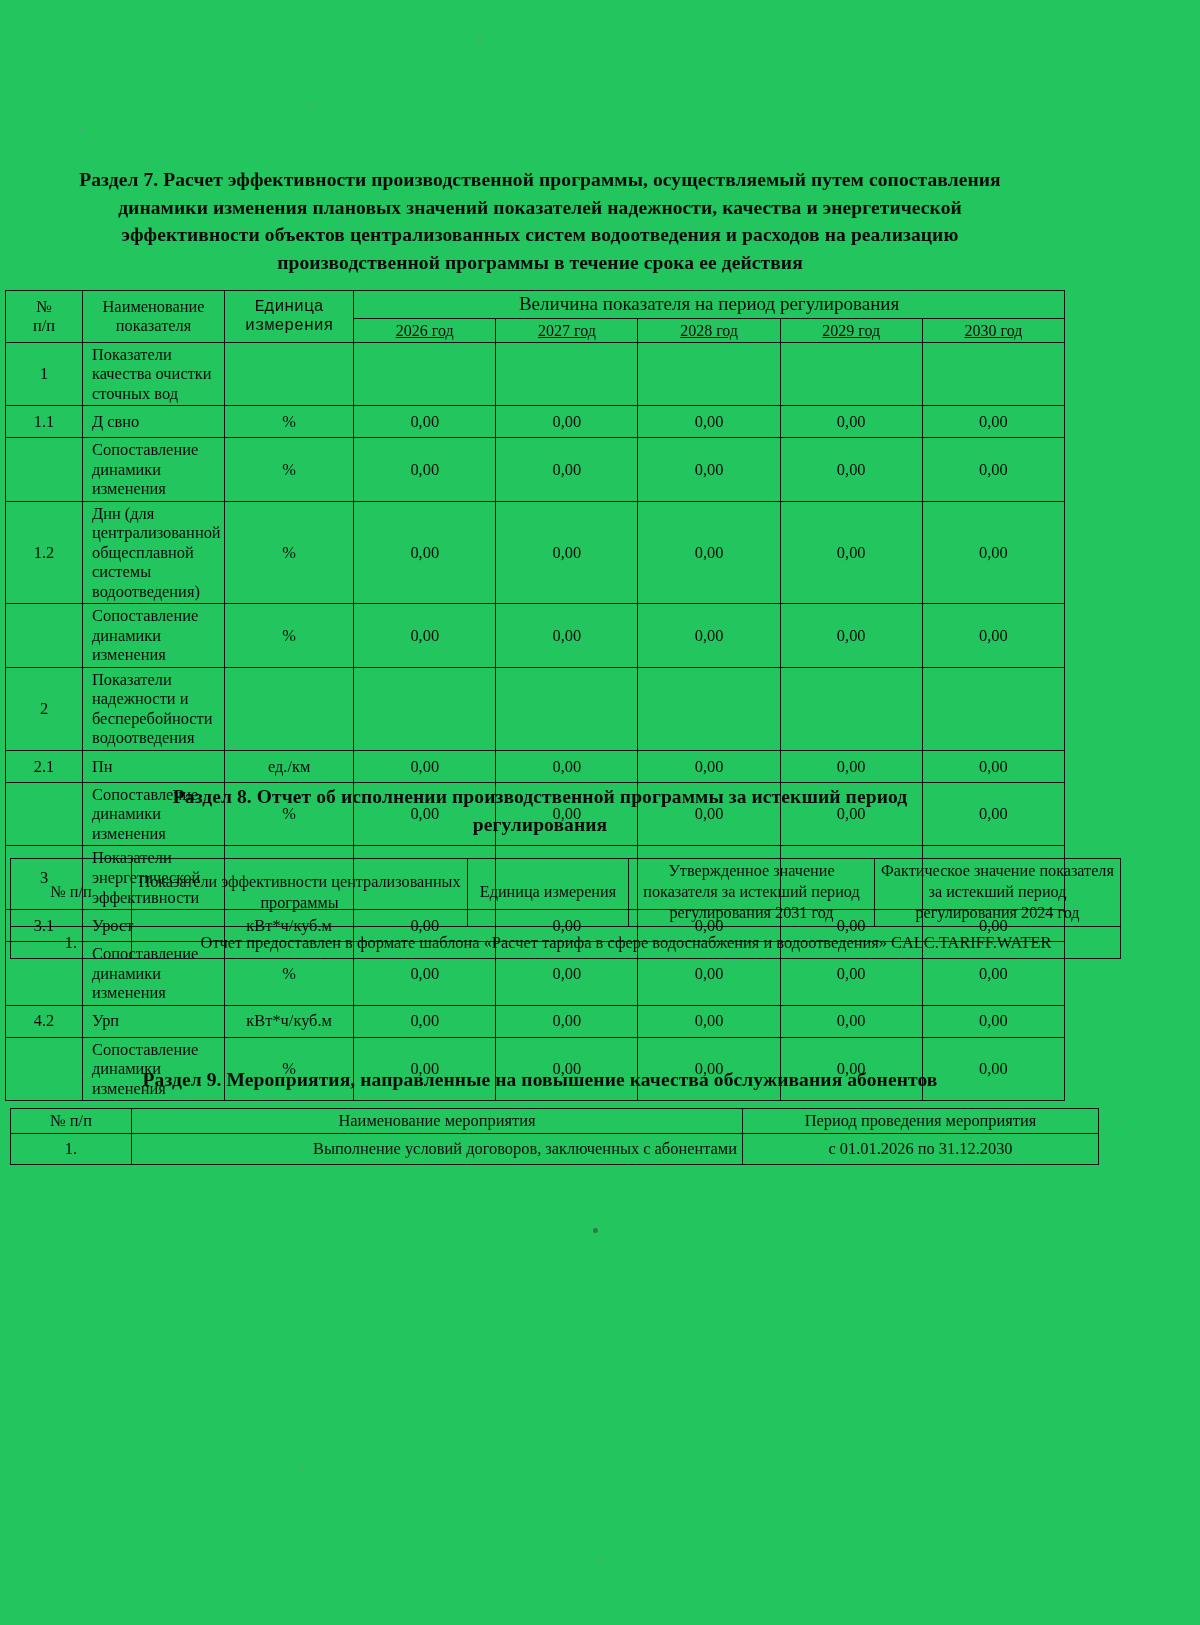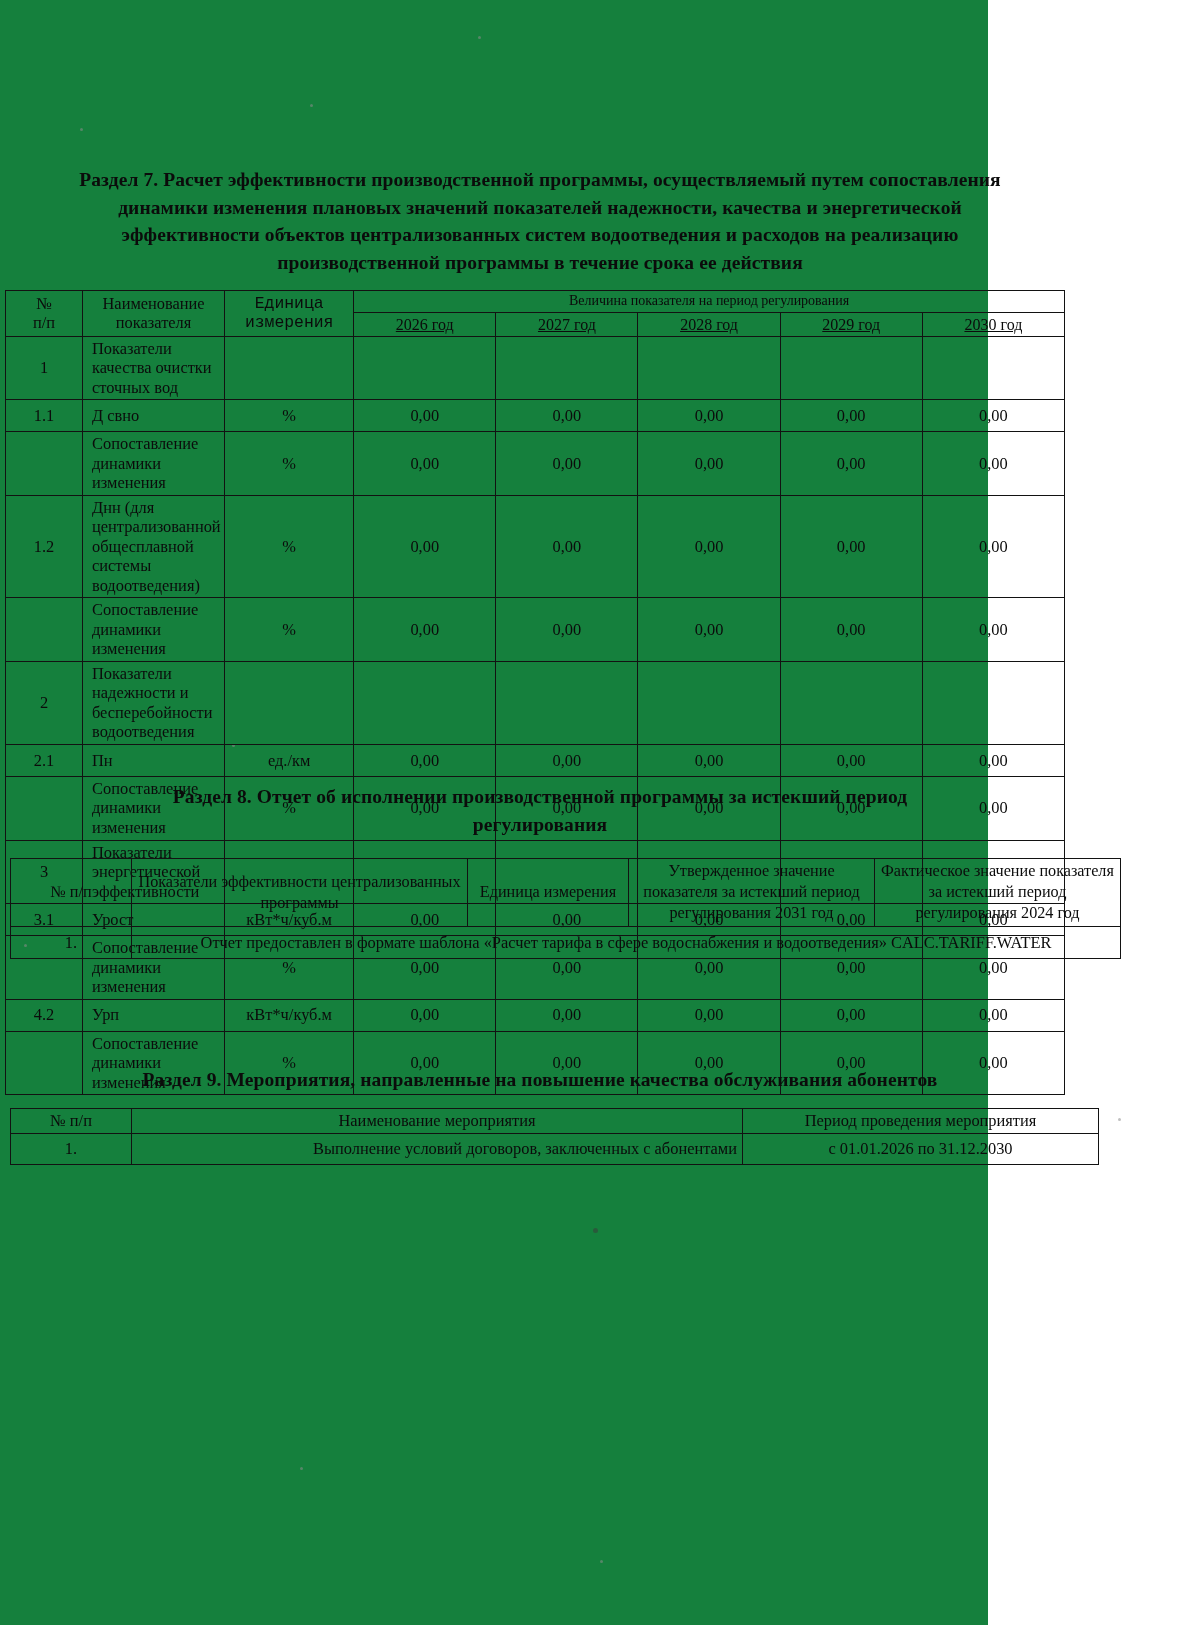--- a/index.html
+++ b/index.html
@@ -12,25 +12,25 @@
     width: 1200px;
     height: 1625px;
     position: relative;
     font-family: "Liberation Serif", "DejaVu Serif", serif;
     color: #0b0b0b;
     overflow: hidden;
   }
 
   .page {
     position: relative;
-    width: 988px;
+    width: 1200px;
     height: 1625px;
     box-sizing: border-box;
     padding: 0;
-    background: #15803d;
+    background: #22c55e;
   }
 
   
   .speck {
     position: absolute;
     background: #8d8d8d;
     border-radius: 50%;
     opacity: .55;
   }
 
@@ -88,21 +88,21 @@
     text-align: center;
     width: 118px;
   }
   #table-section7 td.c-val {
     text-align: center;
     width: 94px;
   }
   #table-section7 .hdr-np { width: 66px; }
   #table-section7 .hdr-unit { width: 118px; font-family: Liberation Mono, monospace; }
   #table-section7 .hdr-year { width: 94px; font-size: 16px; text-decoration: underline; }
-  #table-section7 .hdr-span { font-size: 14px; }
+  #table-section7 .hdr-span { font-size: 19px; }
   .row-tall td { height: 38px; }
   .row-std td { height: 27px; }
 
   
   .s8-title {
     position: absolute;
     left: 120px;
     top: 783px;
     width: 840px;
   }

